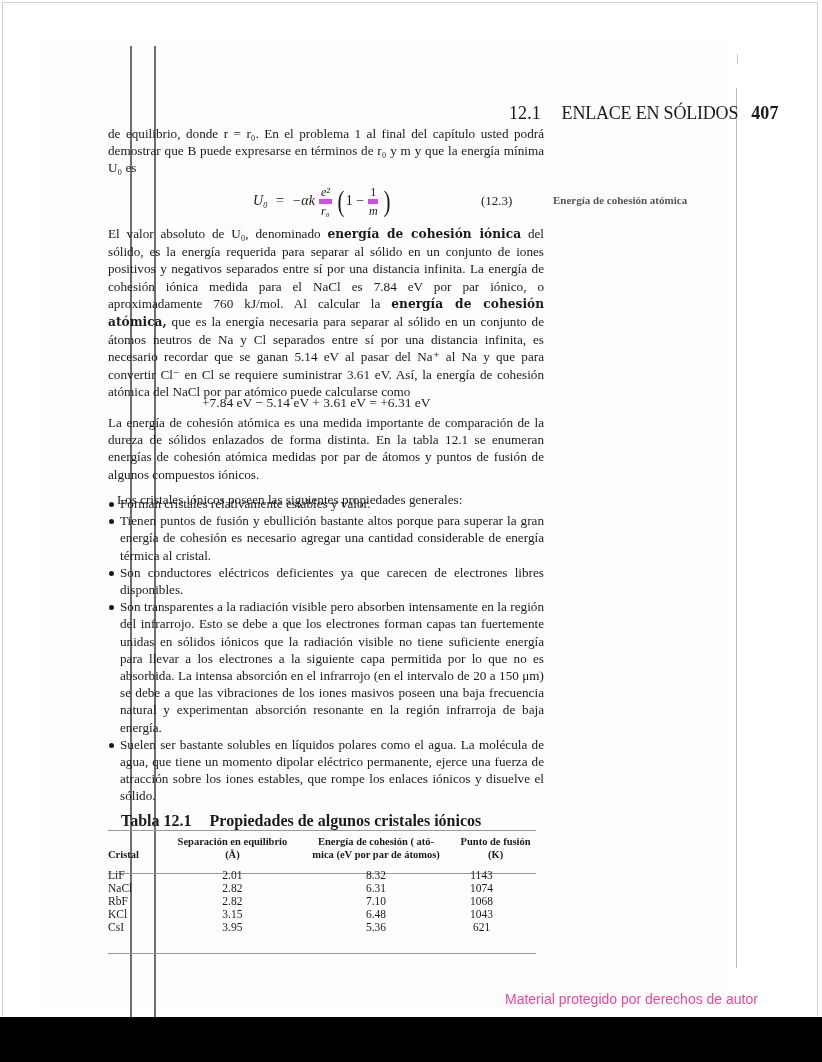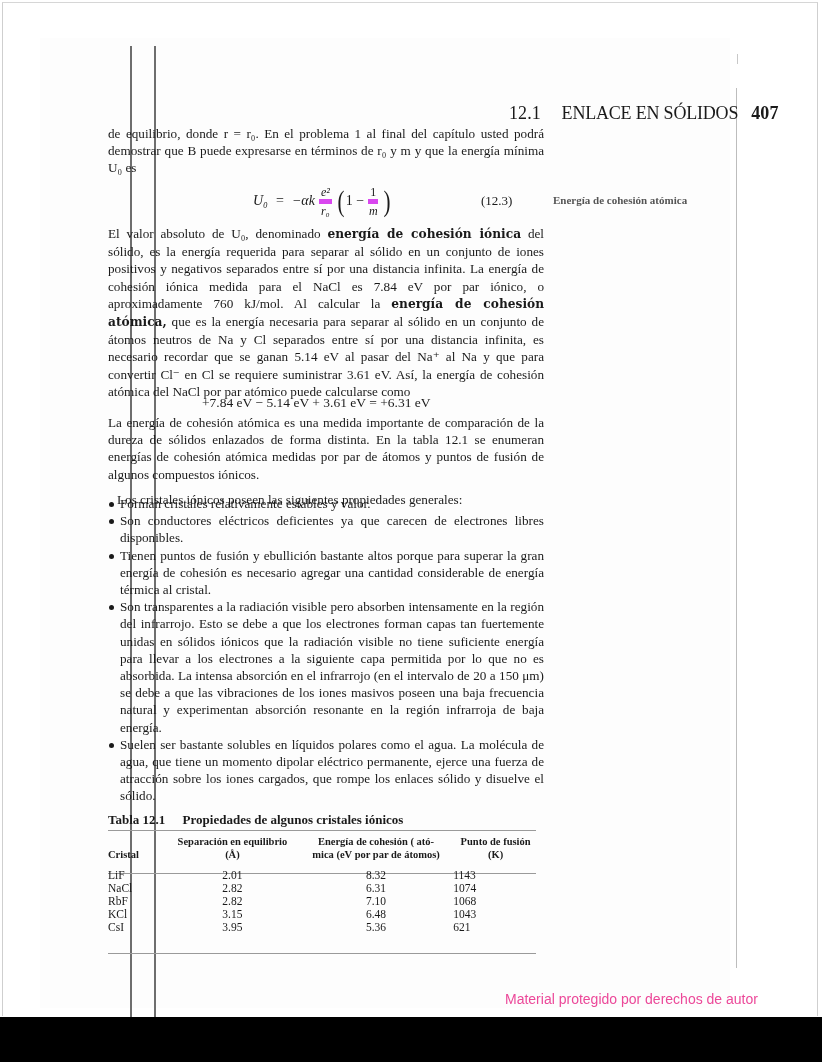--- a/index.html
+++ b/index.html
@@ -61,39 +61,39 @@
   ul.props {
     position: absolute; left: 108px; top: 495px; width: 436px; margin: 0; padding: 0; list-style: none;
     font-size: 13.2px; line-height: 17.2px; text-align: justify;
   }
   ul.props li { position: relative; padding-left: 12px; }
   ul.props li::before {
     content: ""; position: absolute; left: 1px; top: 7px; width: 5px; height: 5px; border-radius: 50%; background: #1a1a1a;
   }
 
   .table-caption {
-    position: absolute; top: 812px; left: 108px; font-size: 13px; font-weight: bold;
+    position: absolute; top: 812px; left: 121px; font-size: 16px; font-weight: bold;
   }
   .table-caption .cap-num { margin-right: 14px; }
   .table-rule { position: absolute; left: 108px; width: 428px; height: 1px; background: #9a9a9a; }
   .tr-top { top: 830px; }
   .tr-head { top: 873px; }
   .tr-bottom { top: 953px; }
   table.crystals {
     position: absolute; left: 108px; top: 835px; width: 430px; border-collapse: collapse;
     font-size: 11.5px;
   }
   table.crystals th {
     font-weight: bold; font-size: 10.5px; line-height: 13px; vertical-align: bottom; padding: 0 0 3px 0; text-align: center;
   }
   table.crystals th.c0 { text-align: left; width: 58px; }
   table.crystals td { line-height: 13px; padding: 0; text-align: center; }
   table.crystals td.c0 { text-align: left; }
   table.crystals tr.first td { padding-top: 5px; }
-  table.crystals td.c3 { text-align: left; padding-right: 28px; }
+  table.crystals td.c3 { text-align: center; padding-right: 28px; }
 
   .watermark {
     position: absolute; top: 991px; left: 505px; font-family: "Liberation Sans", sans-serif; font-size: 14px; color: #ec4899;
   }
 </style>
 </head>
 <body>
 
 <div class="frame-border"></div>
 <div class="page-shade"></div>
@@ -132,24 +132,24 @@
 
 <div class="body-text p2"><span>El valor absoluto de U₀, denominado </span><b>energía de cohesión iónica</b><span> del sólido, es la energía requerida para separar al sólido en un conjunto de iones positivos y negativos separados entre sí por una distancia infinita. La energía de cohesión iónica medida para el NaCl es 7.84 eV por par iónico, o aproximadamente 760 kJ/mol. Al calcular la </span><b>energía de cohesión atómica,</b><span> que es la energía necesaria para separar al sólido en un conjunto de átomos neutros de Na y Cl separados entre sí por una distancia infinita, es necesario recordar que se ganan 5.14 eV al pasar del Na⁺ al Na y que para convertir Cl⁻ en Cl se requiere suministrar 3.61 eV. Así, la energía de cohesión atómica del NaCl por par atómico puede calcularse como</span></div>
 
 <div class="calc">+7.84 eV − 5.14 eV + 3.61 eV = +6.31 eV</div>
 
 <div class="body-text p3">La energía de cohesión atómica es una medida importante de comparación de la dureza de sólidos enlazados de forma distinta. En la tabla 12.1 se enumeran energías de cohesión atómica medidas por par de átomos y puntos de fusión de algunos compuestos iónicos.</div>
 <div class="body-text p4">Los cristales iónicos poseen las siguientes propiedades generales:</div>
 
 <ul class="props">
   <li>Forman cristales relativamente estables y valor.</li>
+  <li>Tienen puntos de fusión y ebullición bastante altos porque para superar la gran energía de cohesión es necesario agregar una cantidad considerable de energía térmica al cristal.</li>
   <li>Son conductores eléctricos deficientes ya que carecen de electrones libres disponibles.</li>
-  <li>Tienen puntos de fusión y ebullición bastante altos porque para superar la gran energía de cohesión es necesario agregar una cantidad considerable de energía térmica al cristal.</li>
   <li>Son transparentes a la radiación visible pero absorben intensamente en la región del infrarrojo. Esto se debe a que los electrones forman capas tan fuertemente unidas en sólidos iónicos que la radiación visible no tiene suficiente energía para llevar a los electrones a la siguiente capa permitida por lo que no es absorbida. La intensa absorción en el infrarrojo (en el intervalo de 20 a 150 μm) se debe a que las vibraciones de los iones masivos poseen una baja frecuencia natural y experimentan absorción resonante en la región infrarroja de baja energía.</li>
-  <li>Suelen ser bastante solubles en líquidos polares como el agua. La molécula de agua, que tiene un momento dipolar eléctrico permanente, ejerce una fuerza de atracción sobre los iones cargados, que rompe los enlaces sólido y disuelve el sólido.</li>
+  <li>Suelen ser bastante solubles en líquidos polares como el agua. La molécula de agua, que tiene un momento dipolar eléctrico permanente, ejerce una fuerza de atracción sobre los iones estables, que rompe los enlaces iónicos y disuelve el sólido.</li>
 </ul>
 
 <div class="table-caption">
   <span class="cap-num">Tabla 12.1</span>
   <span>Propiedades de algunos cristales iónicos</span>
 </div>
 <div class="table-rule tr-top"></div>
 <div class="table-rule tr-head"></div>
 <div class="table-rule tr-bottom"></div>
 

